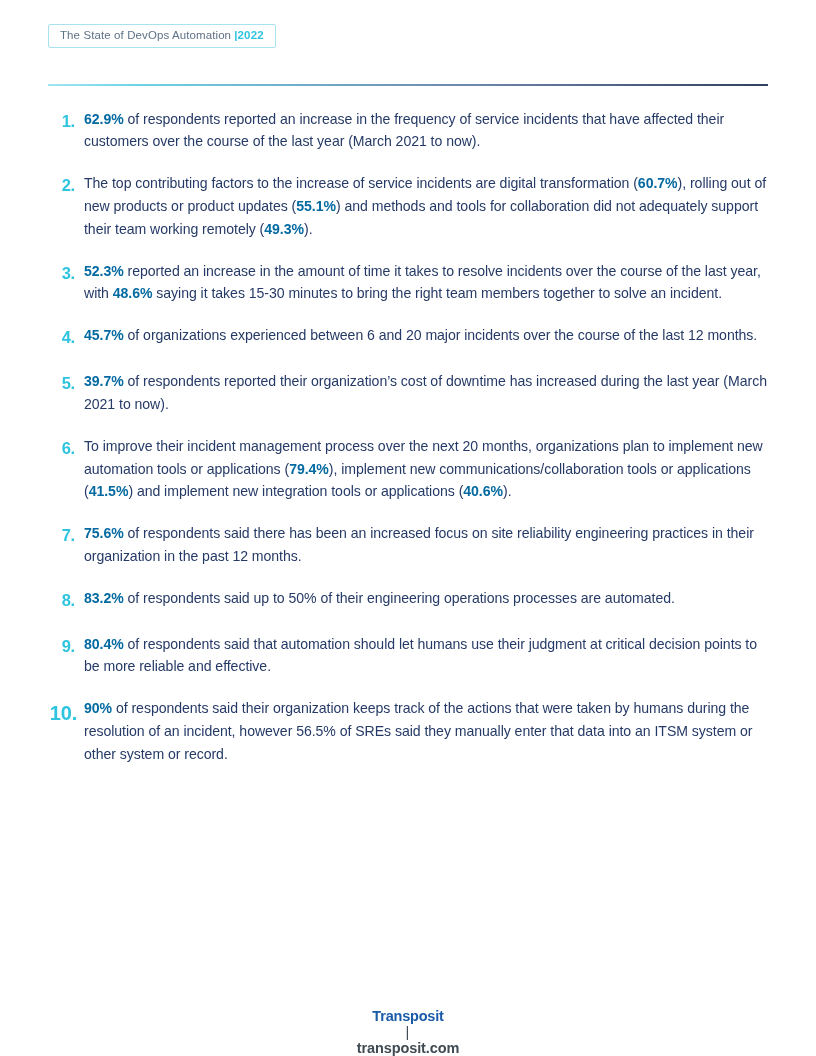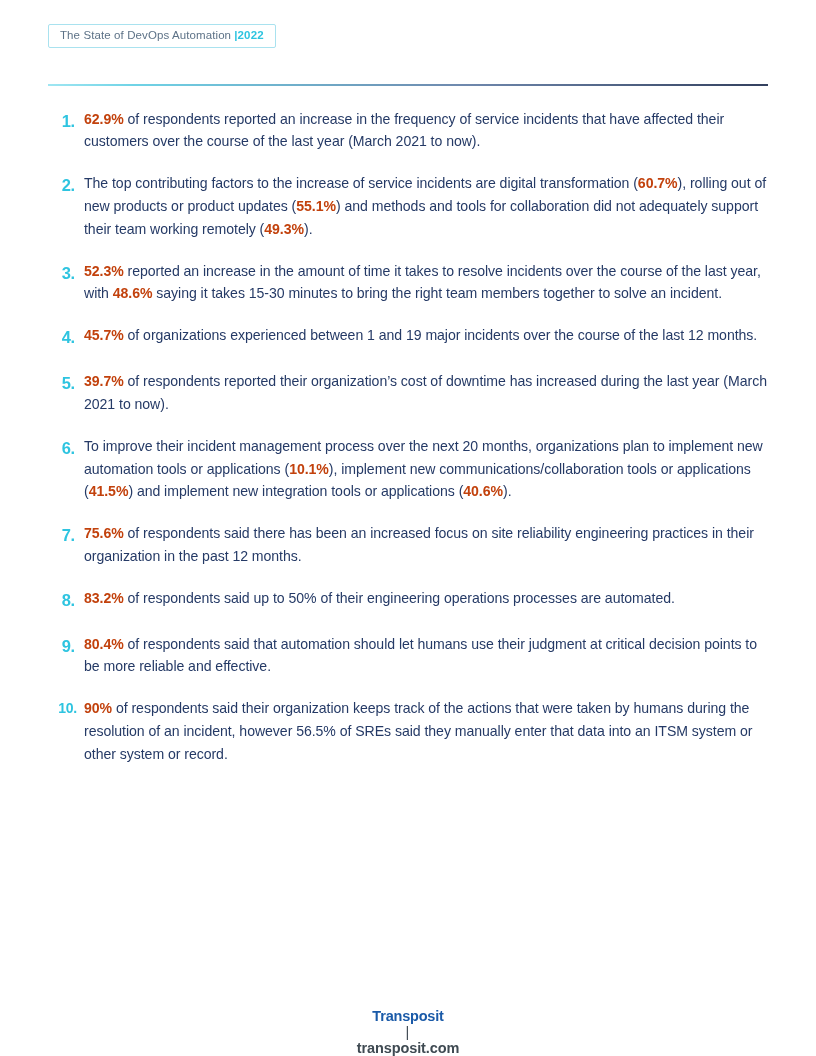--- a/index.html
+++ b/index.html
@@ -89,34 +89,34 @@
     text-align: right;
     padding-right: 9px;
     box-sizing: border-box;
     color: #2ec4e0;
     font-weight: 700;
     font-size: 16.5px;
     line-height: 1.62;
     letter-spacing: -0.2px;
   }
   .finding-num.wide {
-    font-size: 14px;
+    font-size: 20px;
     width: 36px;
     padding-right: 7px;
   }
   .finding-text {
     flex: 1 1 auto;
     font-size: 14.1px;
     line-height: 1.62;
     color: #253a66;
     letter-spacing: -0.05px;
   }
   .finding-text b {
     font-weight: 700;
-    color: #c2410c;
+    color: #0369a1;
   }
 
   
   .footer {
     position: absolute;
     left: 48px;
     right: 48px;
     bottom: 26px;
     display: flex;
     align-items: center;
@@ -195,29 +195,29 @@
       <div class="finding">
         <div class="finding-num">2.</div>
         <div class="finding-text"><span> The top contributing factors to the increase of service incidents are digital transformation (</span><b>60.7%</b><span>), rolling out of new products or product updates (</span><b>55.1%</b><span>) and methods and tools for collaboration did not adequately support their team working remotely (</span><b>49.3%</b><span>).</span></div>
       </div>
       <div class="finding">
         <div class="finding-num">3.</div>
         <div class="finding-text"><b> 52.3%</b><span> reported an increase in the amount of time it takes to resolve incidents over the course of the last year, with </span><b>48.6%</b><span> saying it takes 15-30 minutes to bring the right team members together to solve an incident.</span></div>
       </div>
       <div class="finding">
         <div class="finding-num">4.</div>
-        <div class="finding-text"><b>45.7%</b><span> of organizations experienced between 1 and 19 major incidents over the course of the last 12 months.</span></div>
+        <div class="finding-text"><b>45.7%</b><span> of organizations experienced between 6 and 20 major incidents over the course of the last 12 months.</span></div>
       </div>
       <div class="finding">
         <div class="finding-num">5.</div>
         <div class="finding-text"><b> 39.7%</b><span> of respondents reported their organization’s cost of downtime has increased during the last year (March 2021 to now).</span></div>
       </div>
       <div class="finding">
         <div class="finding-num">6.</div>
-        <div class="finding-text"><span>To improve their incident management process over the next 20 months, organizations plan to implement new automation tools or applications (</span><b>10.1%</b><span>), implement new communications/collaboration tools or applications (</span><b>41.5%</b><span>) and implement new integration tools or applications (</span><b>40.6%</b><span>).</span></div>
+        <div class="finding-text"><span>To improve their incident management process over the next 20 months, organizations plan to implement new automation tools or applications (</span><b>79.4%</b><span>), implement new communications/collaboration tools or applications (</span><b>41.5%</b><span>) and implement new integration tools or applications (</span><b>40.6%</b><span>).</span></div>
       </div>
       <div class="finding">
         <div class="finding-num">7.</div>
         <div class="finding-text"><b>75.6%</b><span> of respondents said there has been an increased focus on site reliability engineering practices in their organization in the past 12 months.</span></div>
       </div>
       <div class="finding">
         <div class="finding-num">8.</div>
         <div class="finding-text"><b> 83.2%</b><span> of respondents said up to 50% of their engineering operations processes are automated.</span></div>
       </div>
       <div class="finding">

